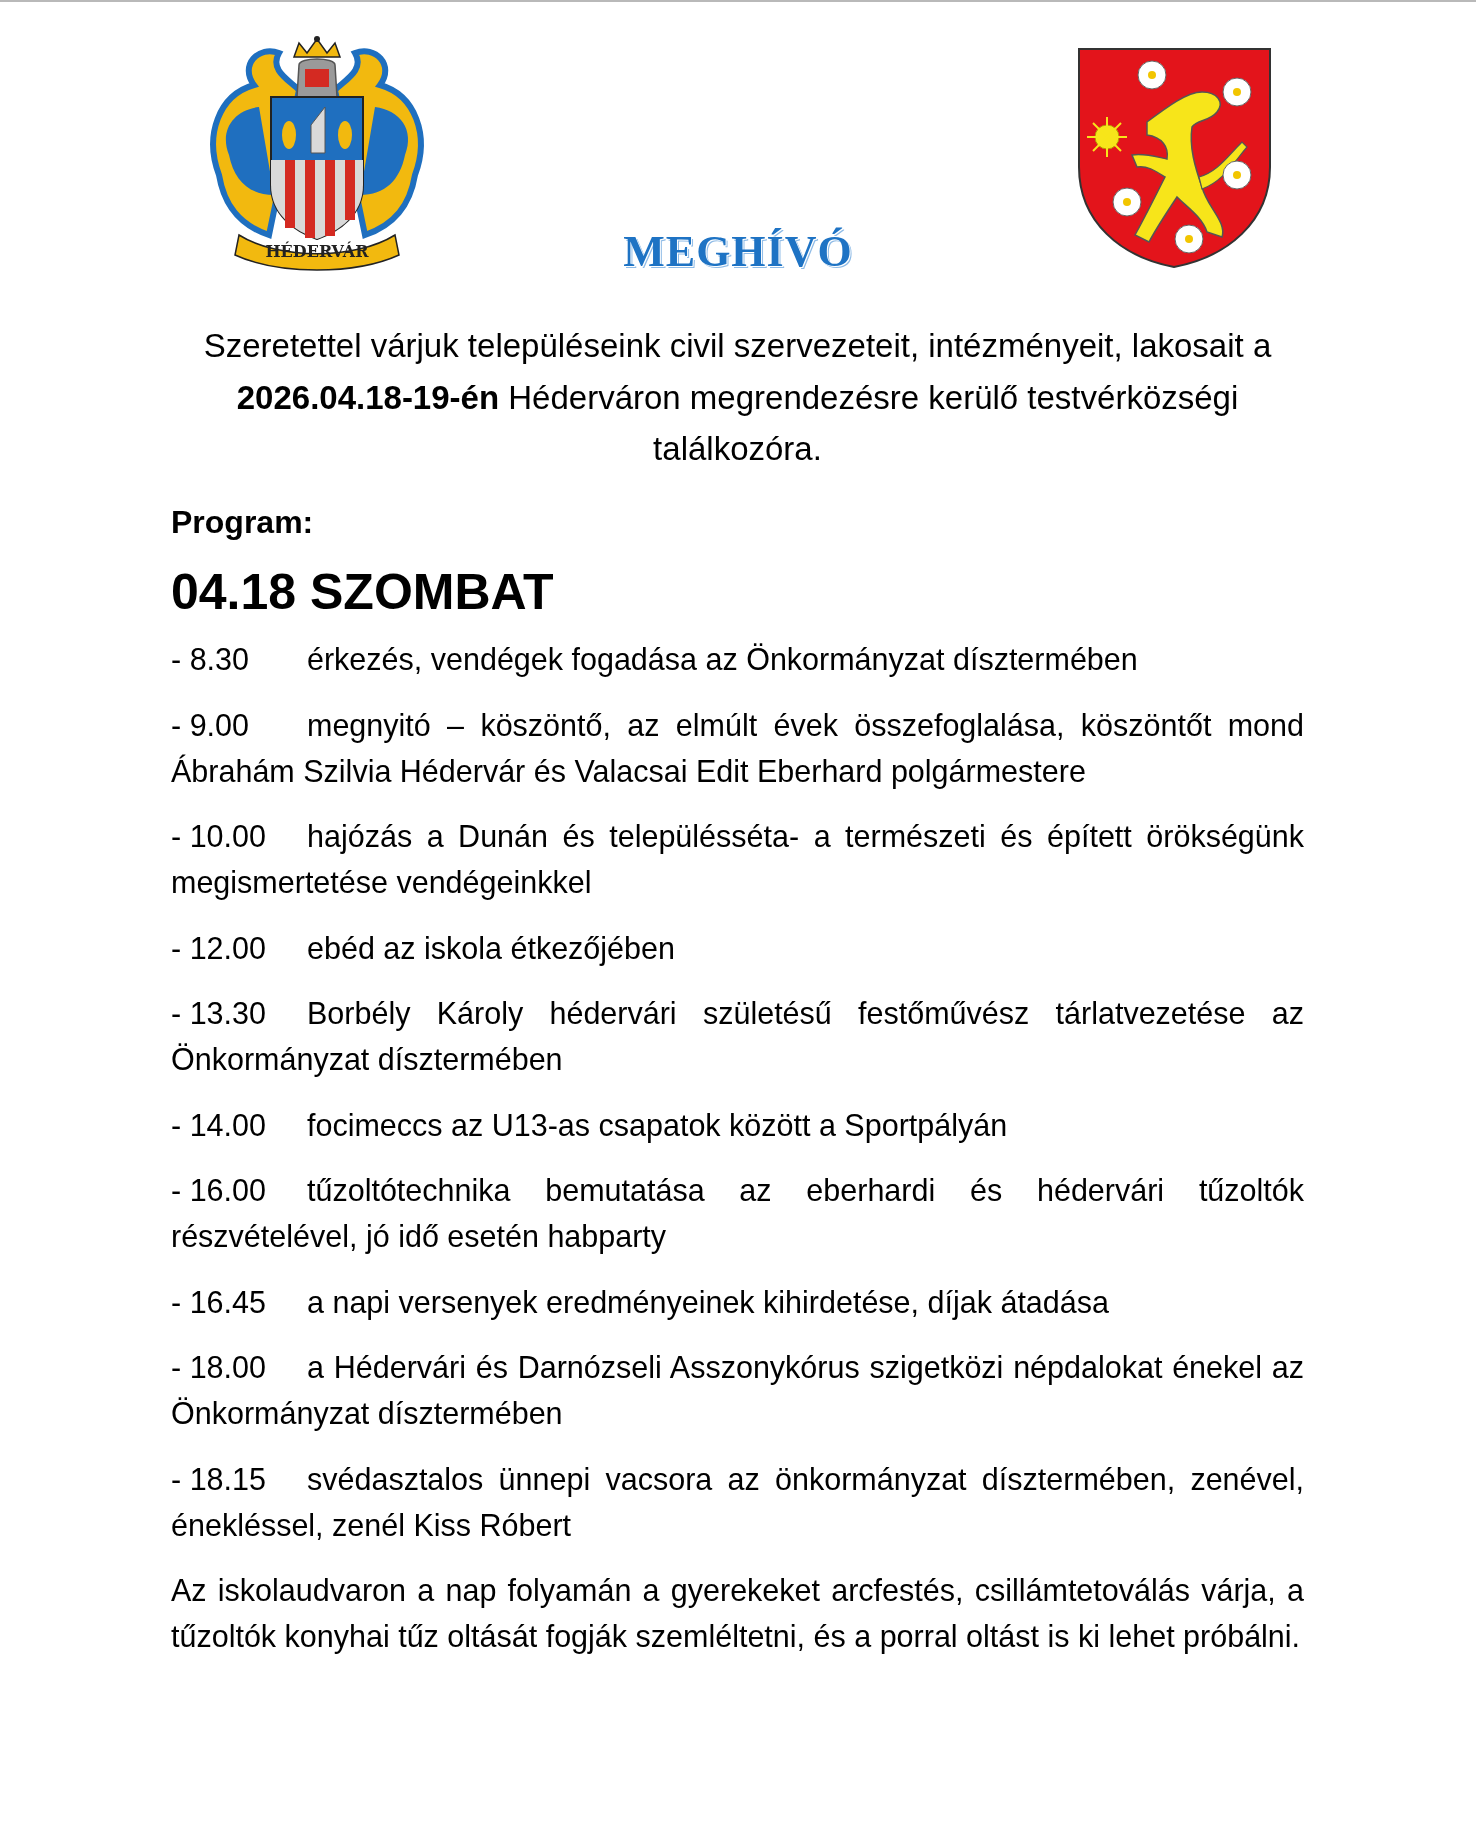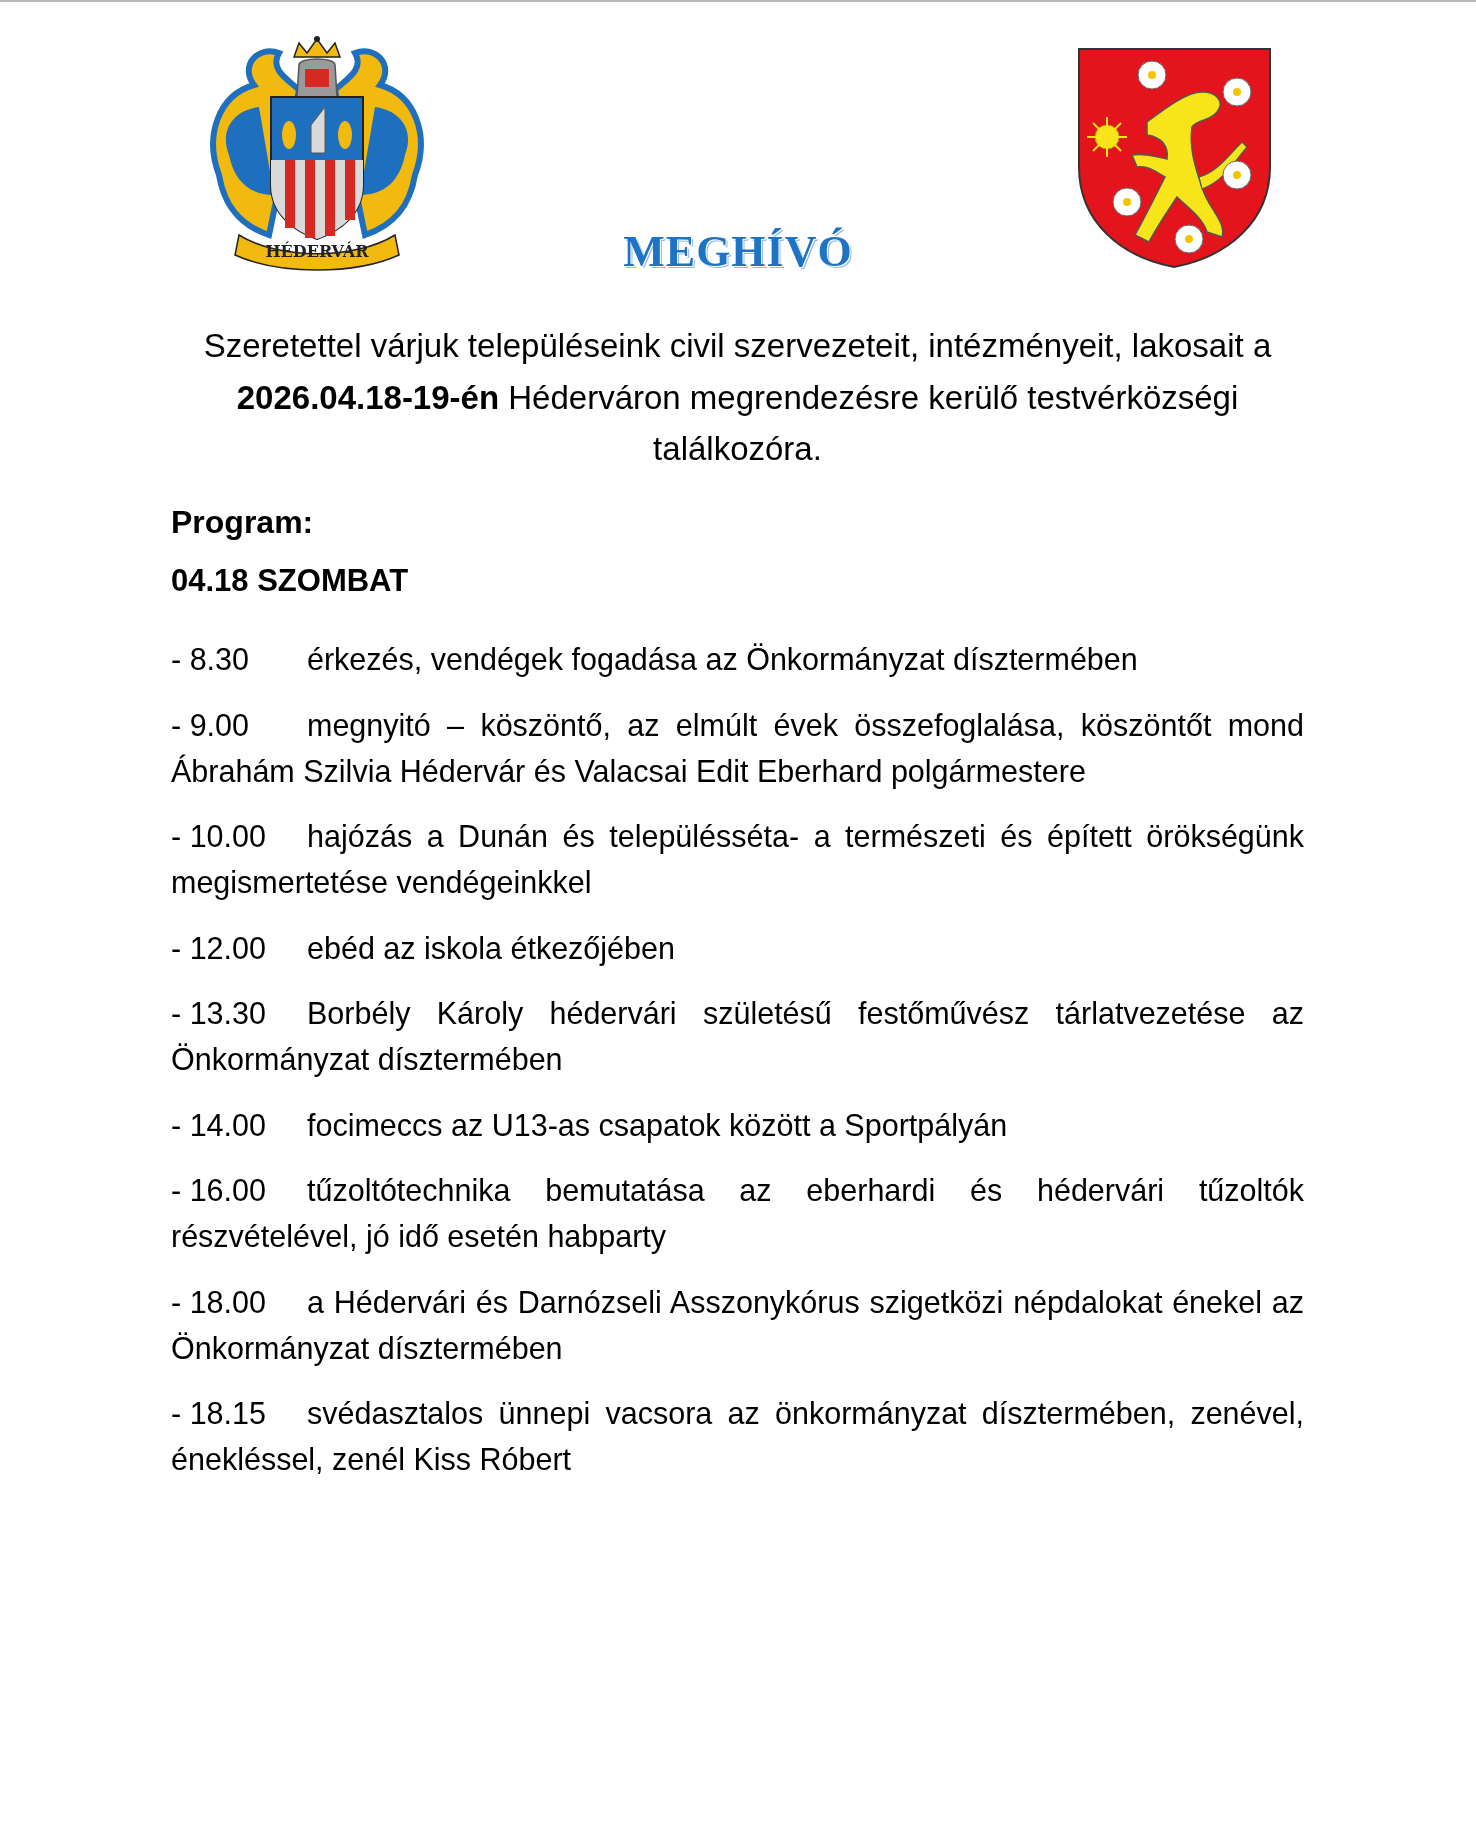--- a/index.html
+++ b/index.html
@@ -9,21 +9,21 @@
   .logo-left { position: absolute; left: 199px; top: 35px; width: 236px; height: 236px; }
   .logo-right { position: absolute; left: 1077px; top: 47px; width: 195px; height: 222px; }
   .title { position: absolute; left: 0; width: 1476px; top: 226px; text-align: center;
            font-family: Liberation Serif, serif; font-weight: bold;
            font-size: 44px; color: #1e73c4; letter-spacing: 1px;
            text-shadow: 1px 1px 0 #ffffff, 2px 2px 0 #8fbbe6; }
   .intro { position: absolute; left: 171px; width: 1133px; top: 312px; text-align: center;
            font-size: 33px; line-height: 51.5px; margin-top: 8px; }
   .intro b { font-weight: bold; }
   .program-label { position: absolute; left: 171px; top: 490px; font-size: 32px; font-weight: bold; margin-top: 14px; }
-  .day-heading { position: absolute; left: 171px; top: 563px; font-size: 31px; font-weight: bold; }
+  .day-heading { position: absolute; left: 171px; top: 563px; font-size: 50px; font-weight: bold; }
   .schedule { position: absolute; left: 171px; width: 1133px; top: 636px; font-size: 30.5px; line-height: 46px; }
   .item { margin: 0 0 19.5px 0; text-align: justify; }
   .item .time { display: inline-block; min-width: 136px; white-space: pre; }
   .note { margin-top: 2px; text-align: justify; font-size: 30.5px; line-height: 46px; }
 </style>
 </head>
 <body>
 
 <div class="topline"></div>
 
@@ -93,15 +93,17 @@
 <div class="day-heading">04.18 SZOMBAT</div>
 
 <div class="schedule">
   <div class="item"><span class="time">- 8.30</span><span>érkezés, vendégek fogadása az Önkormányzat dísztermében</span></div>
   <div class="item"><span class="time">- 9.00</span><span>megnyitó – köszöntő, az elmúlt évek összefoglalása, köszöntőt mond Ábrahám Szilvia Hédervár és Valacsai Edit Eberhard polgármestere</span></div>
   <div class="item"><span class="time">- 10.00</span><span>hajózás a Dunán és településséta- a természeti és épített örökségünk megismertetése vendégeinkkel</span></div>
   <div class="item"><span class="time">- 12.00</span><span>ebéd az iskola étkezőjében</span></div>
   <div class="item"><span class="time">- 13.30</span><span>Borbély Károly hédervári születésű festőművész tárlatvezetése az Önkormányzat dísztermében</span></div>
   <div class="item"><span class="time">- 14.00</span><span>focimeccs az U13-as csapatok között a Sportpályán</span></div>
   <div class="item"><span class="time">- 16.00</span><span>tűzoltótechnika bemutatása az eberhardi és hédervári tűzoltók részvételével, jó idő esetén habparty</span></div>
+  <div class="item"><span class="time">- 16.45</span><span>a napi versenyek eredményeinek kihirdetése, díjak átadása</span></div>
   <div class="item"><span class="time">- 18.00</span><span>a Hédervári és Darnózseli Asszonykórus szigetközi népdalokat énekel az Önkormányzat dísztermében</span></div>
   <div class="item"><span class="time">- 18.15</span><span>svédasztalos ünnepi vacsora az önkormányzat dísztermében, zenével, énekléssel, zenél Kiss Róbert</span></div>
+  <div class="note">Az iskolaudvaron a nap folyamán a gyerekeket arcfestés, csillámtetoválás várja, a tűzoltók konyhai tűz oltását fogják szemléltetni, és a porral oltást is ki lehet próbálni.</div>
 </div>
 
 </body></html>

